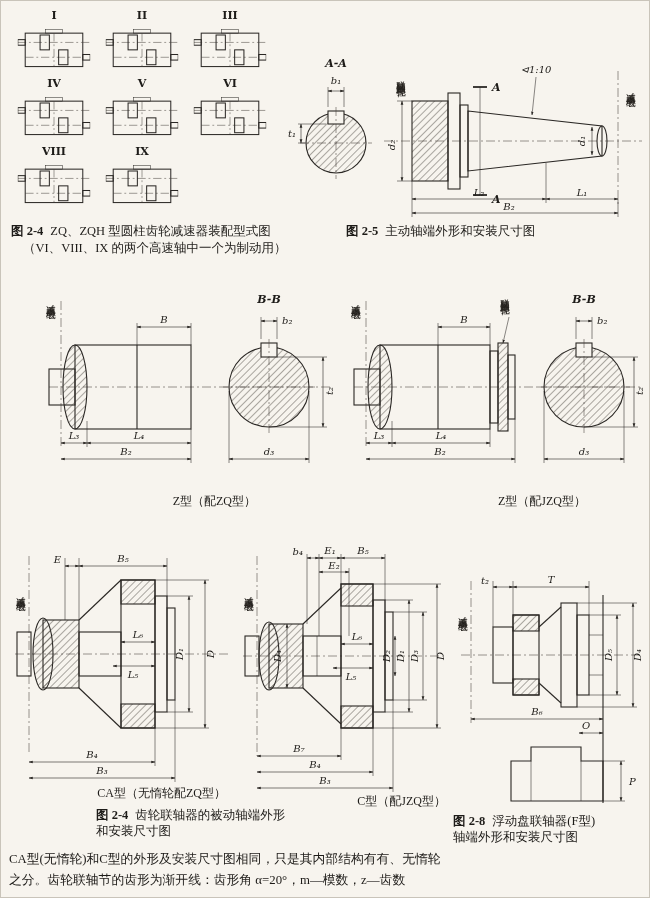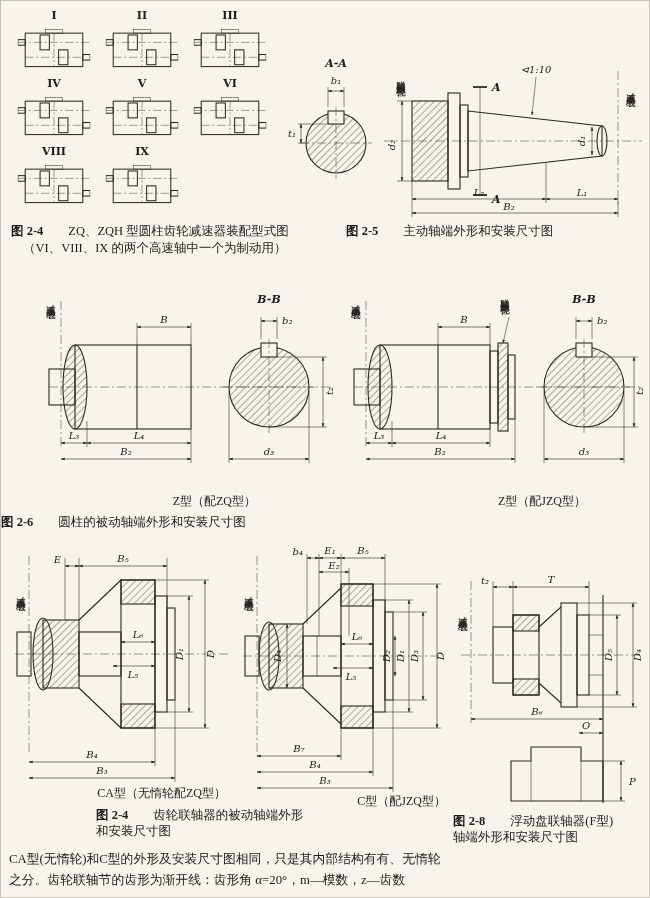--- a/index.html
+++ b/index.html
@@ -1,20 +1,20 @@
 <!DOCTYPE html>
 <html><head>
 <meta charset="utf-8">
 <style>
   *{margin:0;padding:0;box-sizing:border-box}
   body{background:#9a9a9a;font-family:"Liberation Serif",serif}
   .page{position:relative;width:650px;height:898px;background:#f7f4ee;color:#1d1b18;overflow:hidden;border:1px solid #c9c4ba}
   .abs{position:absolute}
   .cap{font-size:12.5px;line-height:16px}
-  .cap b{font-weight:bold;margin-right:25px;font-size:12.5px}
+  .cap b{font-weight:bold;margin-right:7px;font-size:12.5px}
   .center{text-align:left}
   .vtext{position:absolute;writing-mode:vertical-rl;text-orientation:upright;font-size:9.5px;line-height:11px;letter-spacing:1px;color:#24211d}
   .subcap{font-size:12px;text-align:right}
   .foot{font-size:12.8px;line-height:21px}
   .grid{display:grid;grid-template-columns:repeat(3,86px);grid-column-gap:2px;grid-row-gap:3px}
   .cell{display:flex;flex-direction:column;align-items:center}
   .cell .rn{font-size:11px;font-weight:bold;font-family:"DejaVu Serif",serif;line-height:13px}
   svg{display:block;overflow:visible}
   .ln{stroke:#2a2724;stroke-width:1.1;fill:none}
   .thick{stroke:#2a2724;stroke-width:1.8;fill:none}
@@ -257,23 +257,20 @@
       <text class="dt" x="95" y="152" text-anchor="middle">L₄</text>
       <line x1="20" y1="172" x2="169" y2="172" class="dim" marker-start="url(#arr)" marker-end="url(#arr)"></line>
       <text class="dt" x="94" y="168" text-anchor="middle">B₂</text>
     </g>
   </svg>
   <div class="vtext" style="left:349px;top:296px;height:78px">减速器中心线</div>
   <div class="vtext" style="left:498px;top:290px;height:105px">联轴器的最小孔径</div>
 
   <div class="abs subcap" style="left:75px;top:492px;width:180px">Z型（配ZQ型）</div>
   <div class="abs subcap" style="left:395px;top:492px;width:190px">Z型（配JZQ型）</div>
-  <div class="abs cap center" style="left:0;top:513px;width:650px">
-    <b>图 2-6</b><span>圆柱的被动轴端外形和安装尺寸图</span>
-  </div>
 
   <svg class="abs" style="left:8px;top:543px" width="228" height="240" viewBox="0 0 228 240">
     <g>
       <line x1="20" y1="12" x2="20" y2="208" class="cl"></line>
       <line x1="6" y1="110" x2="222" y2="110" class="cl"></line>
       <rect x="8" y="88" width="14" height="44" class="ln"></rect>
       <ellipse cx="34" cy="110" rx="10" ry="36" class="hat"></ellipse>
       <rect x="34" y="76" width="36" height="68" class="hat"></rect>
       <line x1="70" y1="76" x2="112" y2="36" class="ln"></line>
       <line x1="70" y1="144" x2="112" y2="184" class="ln"></line>

